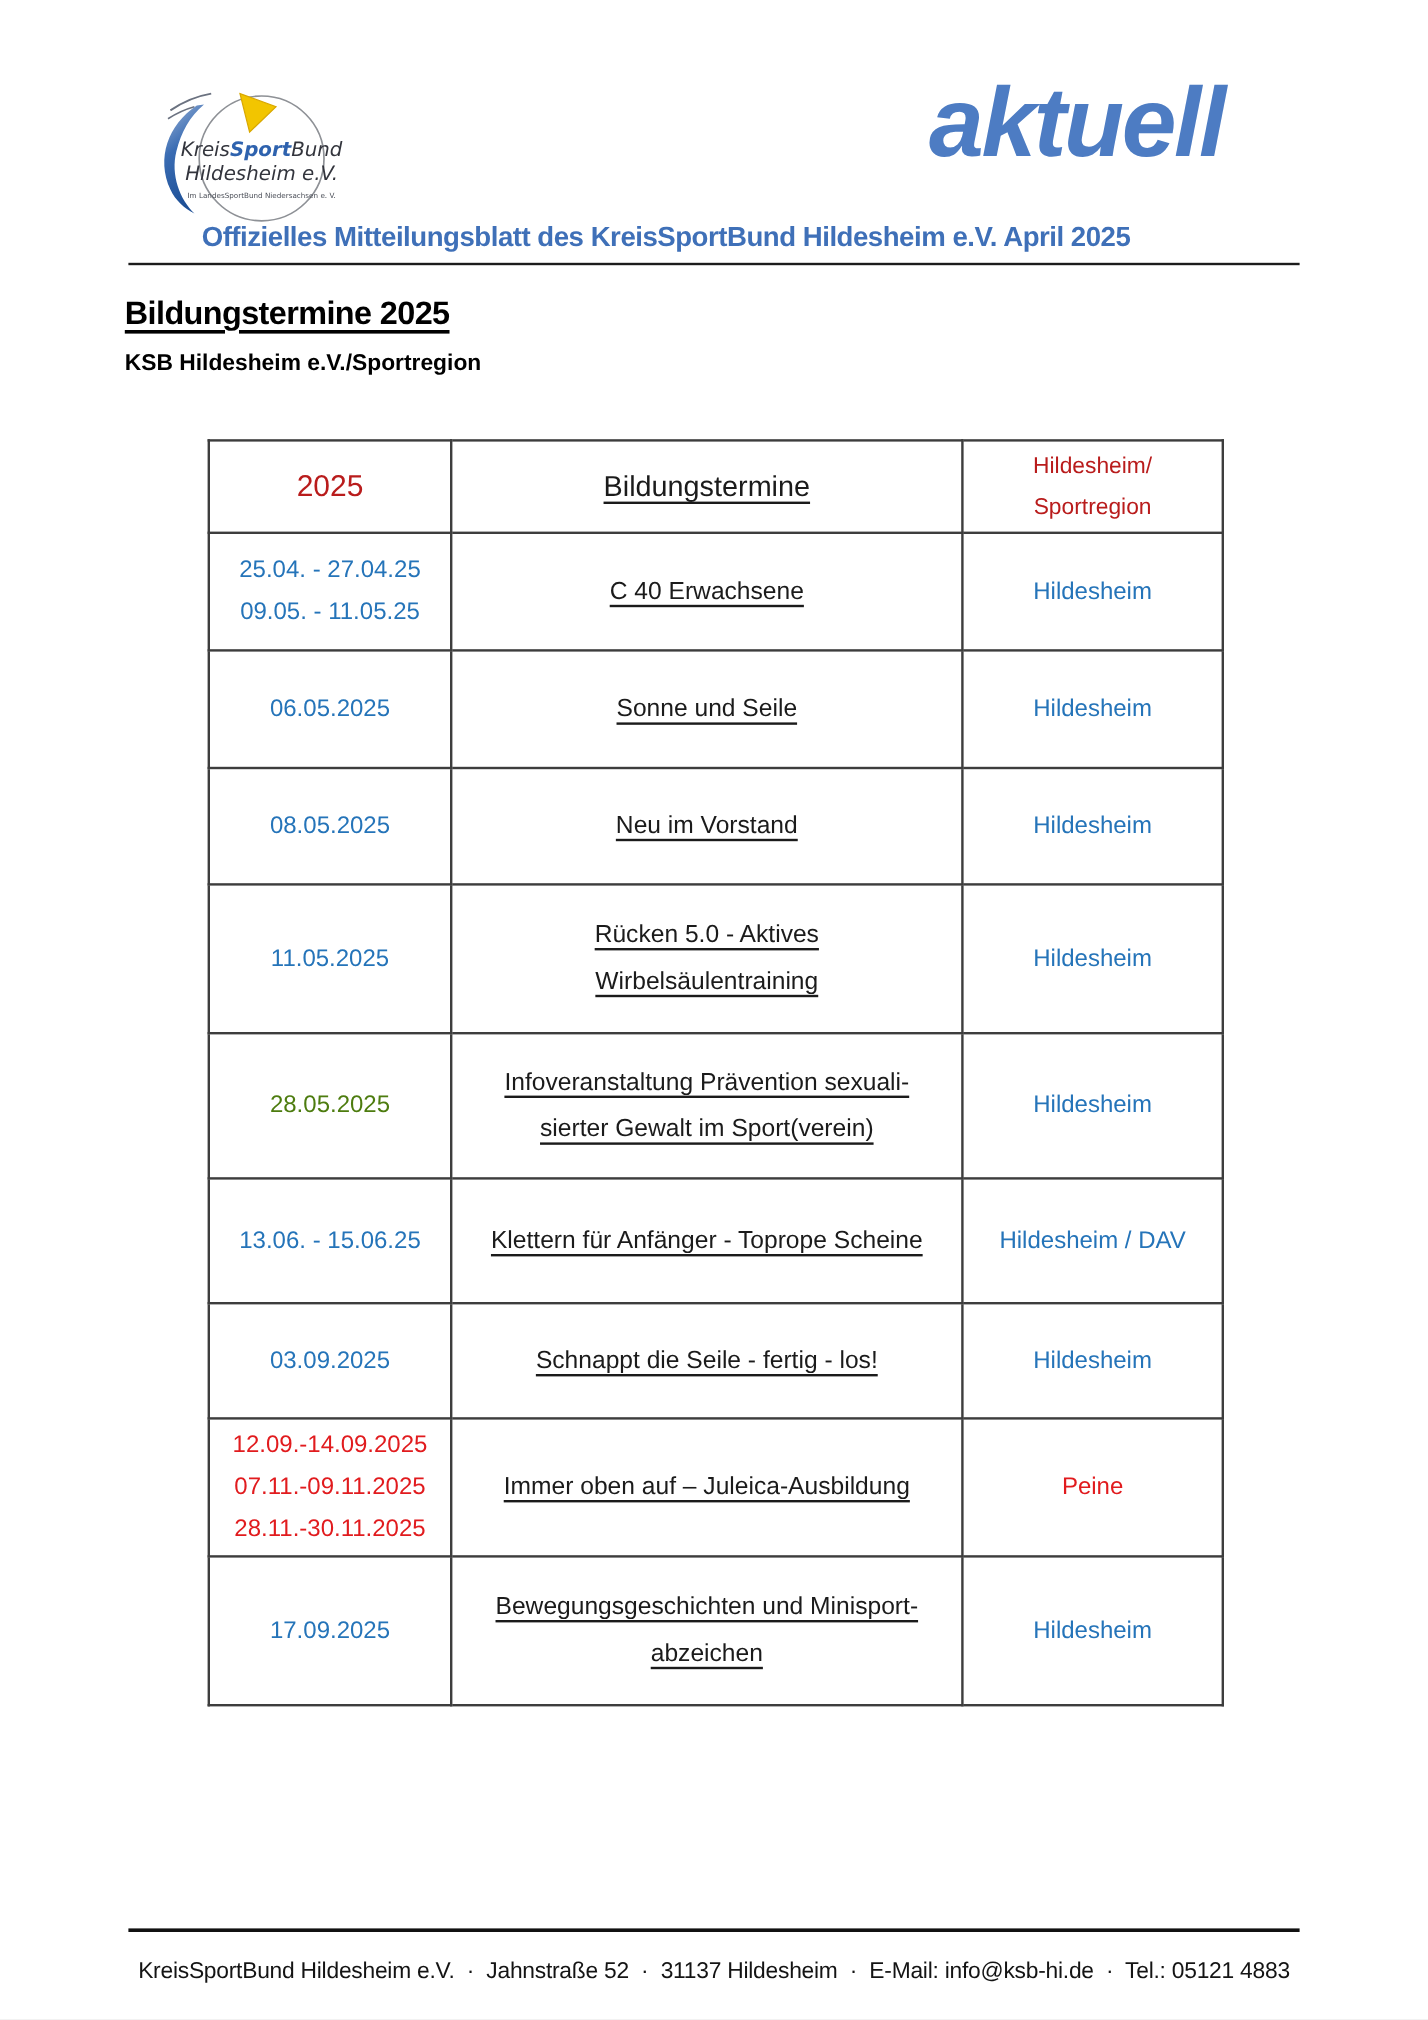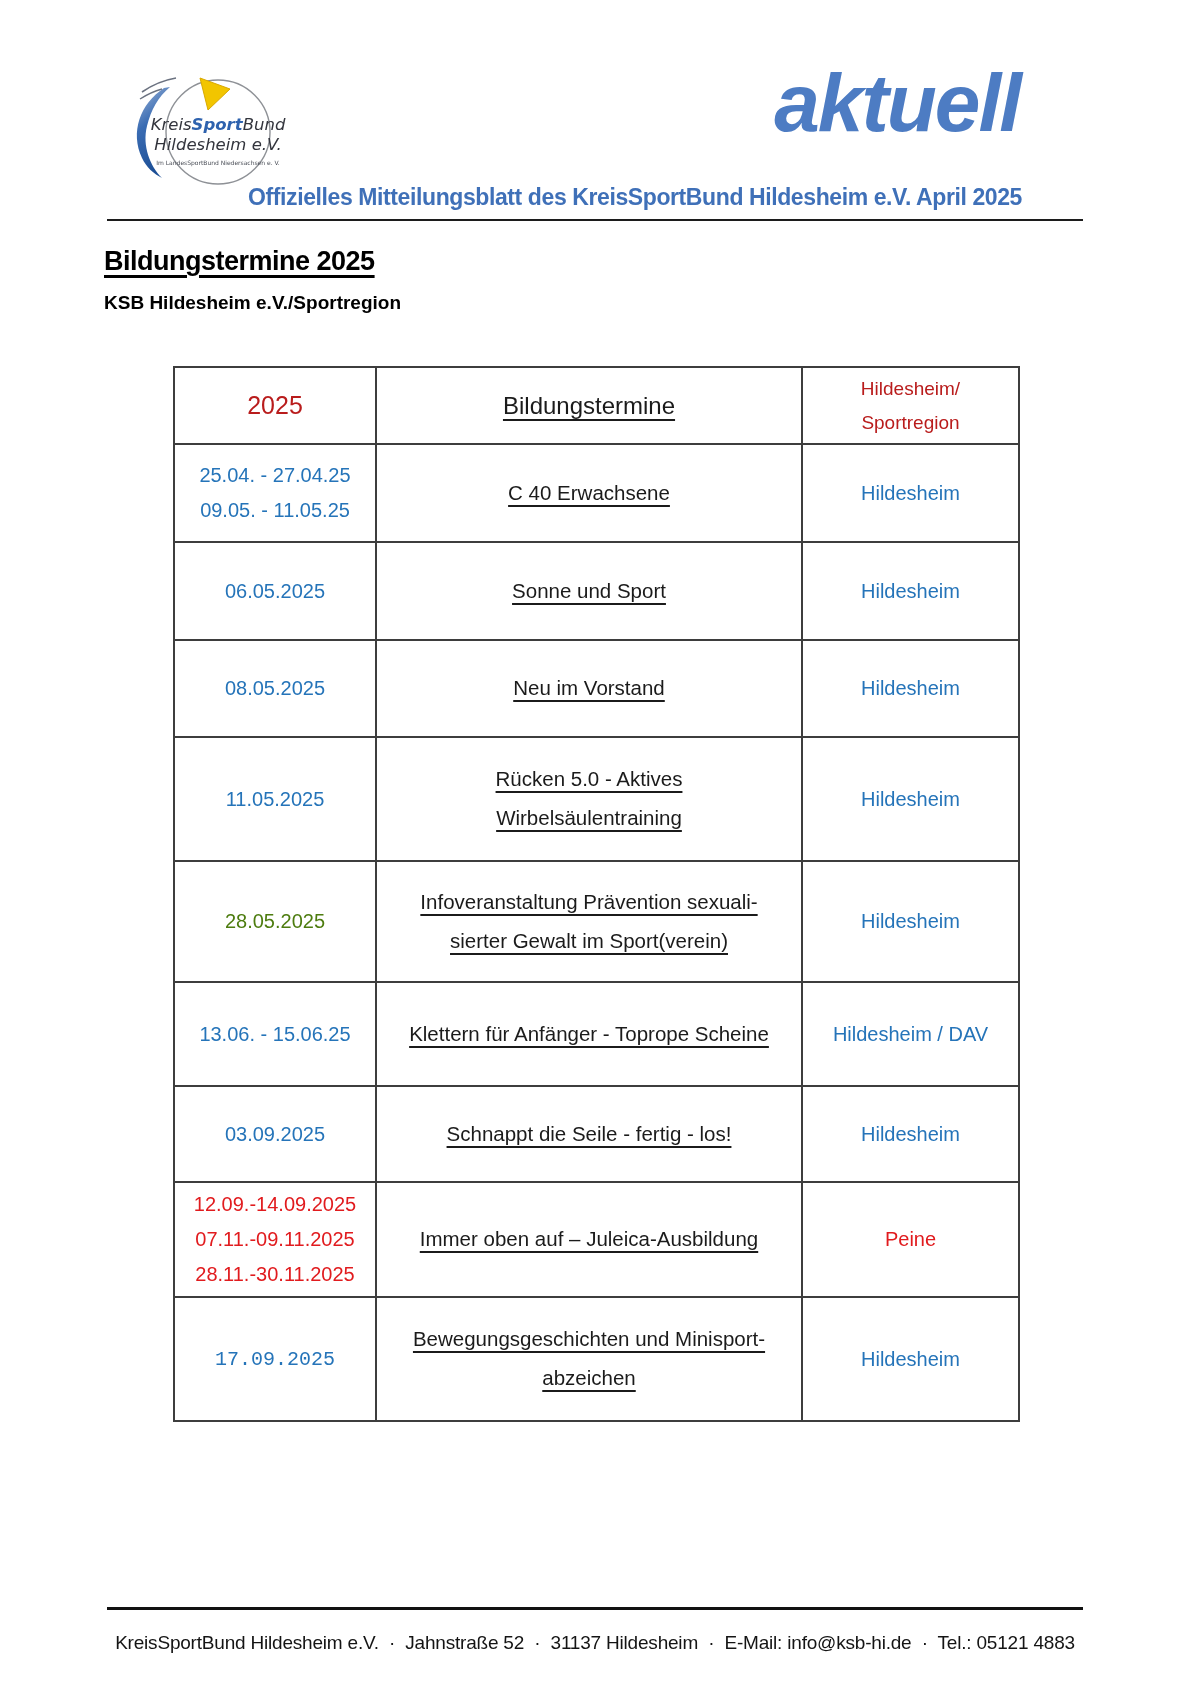--- a/index.html
+++ b/index.html
@@ -14,21 +14,21 @@
   }
   
   .logo{position:absolute;left:118px;top:70px;width:190px;height:125px;}
   .brand{
     position:absolute;left:640px;top:58px;width:380px;height:115px;
     font-size:82px;font-style:italic;font-weight:600;
     text-align:right;letter-spacing:-2px;line-height:1.1;
   }
   .masthead-subtitle{
     position:absolute;left:88px;top:184px;width:934px;
-    text-align:right;font-size:23px;font-weight:bold;letter-spacing:-0.4px;
+    text-align:center;font-size:23px;font-weight:bold;letter-spacing:-0.4px;
   }
   .rule-top{position:absolute;left:107px;top:219px;width:976px;height:2px;background:#1c1c1c;}
   
   .sec-title{
     position:absolute;left:104px;top:246px;
     font-size:27px;font-weight:bold;letter-spacing:-0.5px;color:#000;
     text-decoration:underline;text-decoration-thickness:2.5px;text-underline-offset:5px;
   }
   .sec-subtitle{
     position:absolute;left:104px;top:292px;
@@ -110,21 +110,21 @@
 Sportregion</th>
     </tr>
     <tr style="height:98px">
       <td class="c-date" style="color: rgb(37, 116, 185);">25.04. - 27.04.25
 09.05. - 11.05.25</td>
       <td class="c-course"><span class="u">C 40 Erwachsene</span></td>
       <td class="c-loc" style="color: rgb(37, 116, 185);">Hildesheim</td>
     </tr>
     <tr style="height:98px">
       <td class="c-date" style="color: rgb(37, 116, 185);">06.05.2025</td>
-      <td class="c-course"><span class="u">Sonne und Sport</span></td>
+      <td class="c-course"><span class="u">Sonne und Seile</span></td>
       <td class="c-loc" style="color: rgb(37, 116, 185);">Hildesheim</td>
     </tr>
     <tr style="height:97px">
       <td class="c-date" style="color: rgb(37, 116, 185);">08.05.2025</td>
       <td class="c-course"><span class="u">Neu im Vorstand</span></td>
       <td class="c-loc" style="color: rgb(37, 116, 185);">Hildesheim</td>
     </tr>
     <tr style="height:124px">
       <td class="c-date" style="color: rgb(37, 116, 185);">11.05.2025</td>
       <td class="c-course"><span class="u">Rücken 5.0 - Aktives
@@ -148,21 +148,21 @@
       <td class="c-loc" style="color: rgb(37, 116, 185);">Hildesheim</td>
     </tr>
     <tr style="height:115px">
       <td class="c-date" style="color: rgb(225, 27, 30);">12.09.-14.09.2025
 07.11.-09.11.2025
 28.11.-30.11.2025</td>
       <td class="c-course"><span class="u">Immer oben auf – Juleica-Ausbildung</span></td>
       <td class="c-loc" style="color: rgb(225, 27, 30);">Peine</td>
     </tr>
     <tr style="height:124px">
-      <td class="c-date" style="color: rgb(37, 116, 185); font-family: Liberation Mono, monospace;">17.09.2025</td>
+      <td class="c-date" style="color: rgb(37, 116, 185);">17.09.2025</td>
       <td class="c-course"><span class="u">Bewegungsgeschichten und Minisport-
 abzeichen</span></td>
       <td class="c-loc" style="color: rgb(37, 116, 185);">Hildesheim</td>
     </tr>
   </tbody>
     </table>
 
   <div class="rule-bottom"></div>
   <div class="footer-text">KreisSportBund Hildesheim e.V.  ·  Jahnstraße 52  ·  31137 Hildesheim  ·  E-Mail: info@ksb-hi.de  ·  Tel.: 05121 4883</div>
 

